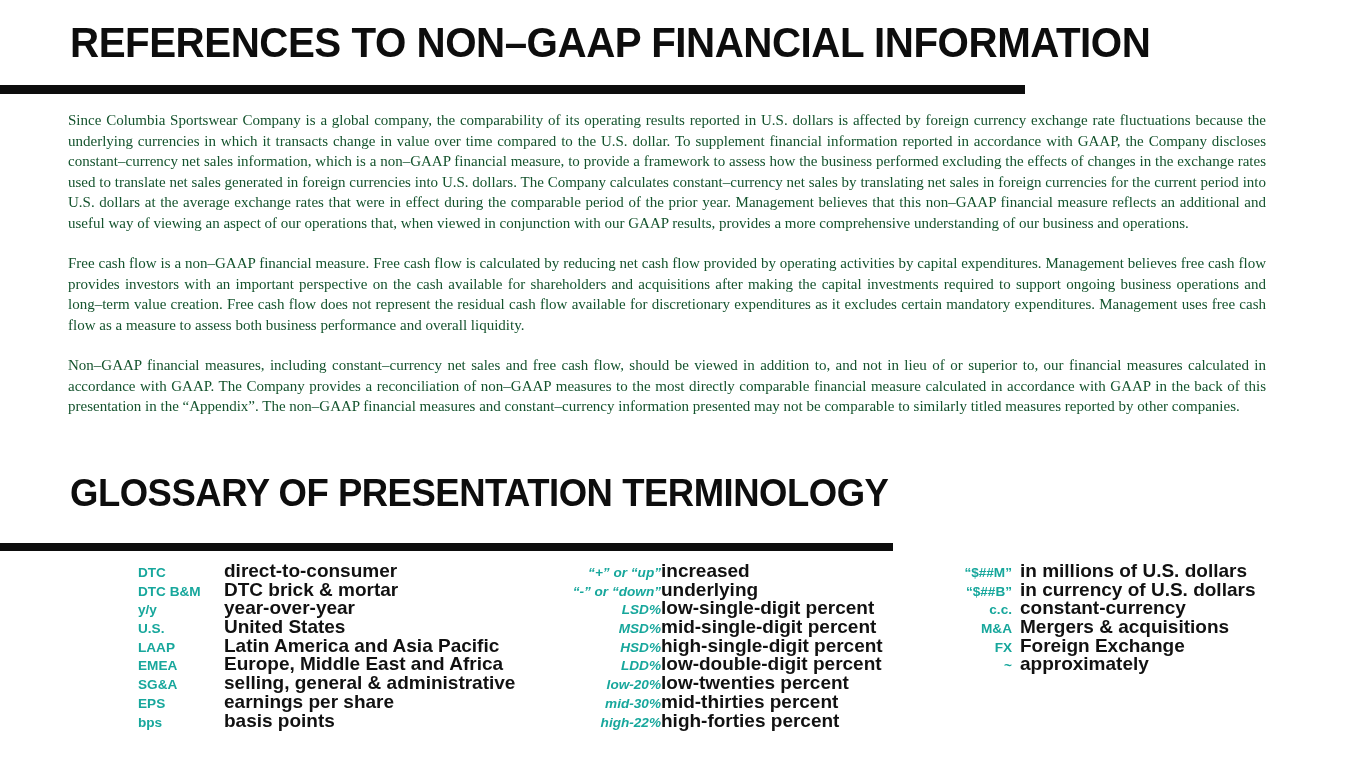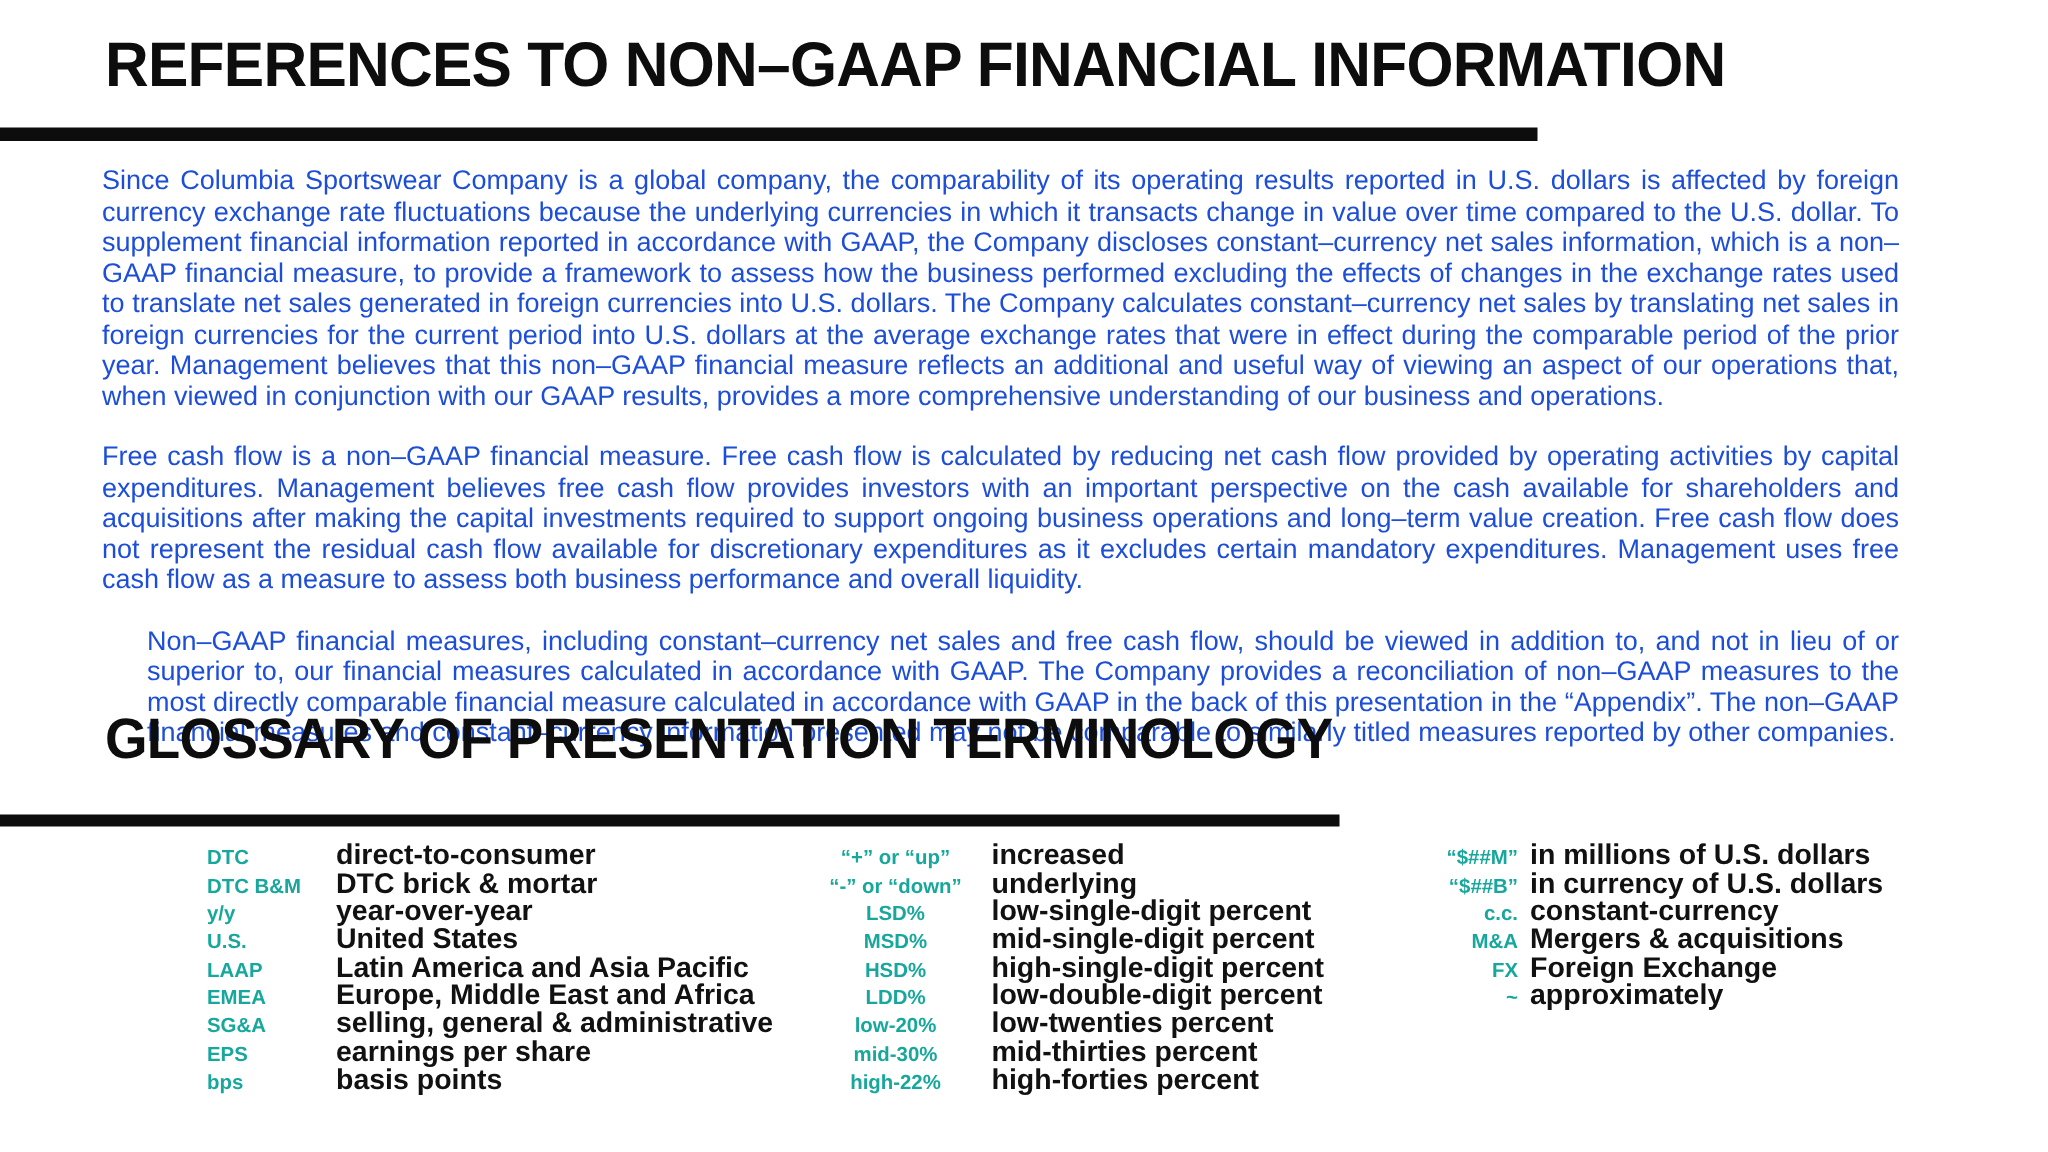--- a/index.html
+++ b/index.html
@@ -57,29 +57,29 @@
 
   
   .body-block {
     position: absolute;
     left: 68px;
     width: 1198px;
   }
   #body-block { top: 110px; }
 
   .para {
-    font-family: Liberation Sans, sans-serif;
-    font-size: 18px;
+    font-family: Liberation Serif, serif;
+    font-size: 15px;
     line-height: 20.5px;
-    color: #1d4ed8;
+    color: #14532d;
     text-align: justify;
     text-justify: inter-word;
     margin: 0 0 20px 0;
   }
-  .para:last-child { margin-bottom: 0; margin-left: 30px; }
+  .para:last-child { margin-bottom: 0; }
 
   
   #glossary {
     position: absolute;
     left: 0;
     top: 562px;
     width: 1141px;
     height: 200px;
   }
   .gcol {
@@ -103,21 +103,21 @@
     font-size: 13.6px;
     color: #17a79c;
   }
   .gdef {
     font-family: "Liberation Sans", sans-serif;
     font-weight: 700;
     font-size: 19px;
     color: #111111;
   }
   #gcol-1 .gterm { width: 86px; text-align: left; }
-  #gcol-2 .gterm { width: 128px; text-align: center; }
+  #gcol-2 .gterm { width: 128px; text-align: right; font-style: italic; }
   #gcol-3 .gterm { width: 82px; text-align: right; padding-right: 8px; }
 </style>
 </head>
 <body>
 
 <div class="slide-heading" id="heading-main">REFERENCES TO NON–GAAP FINANCIAL INFORMATION</div>
 
 <div class="rule" id="rule-top"></div>
 
 <div class="body-block" id="body-block">

